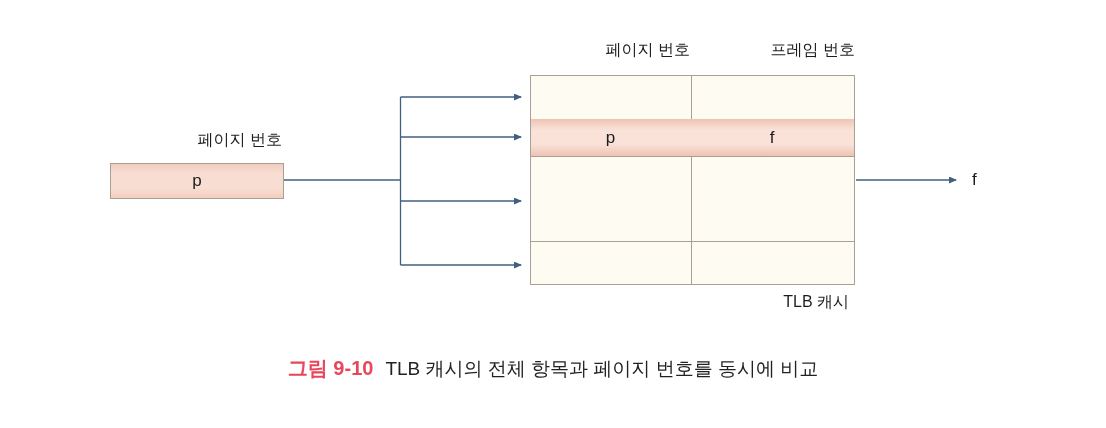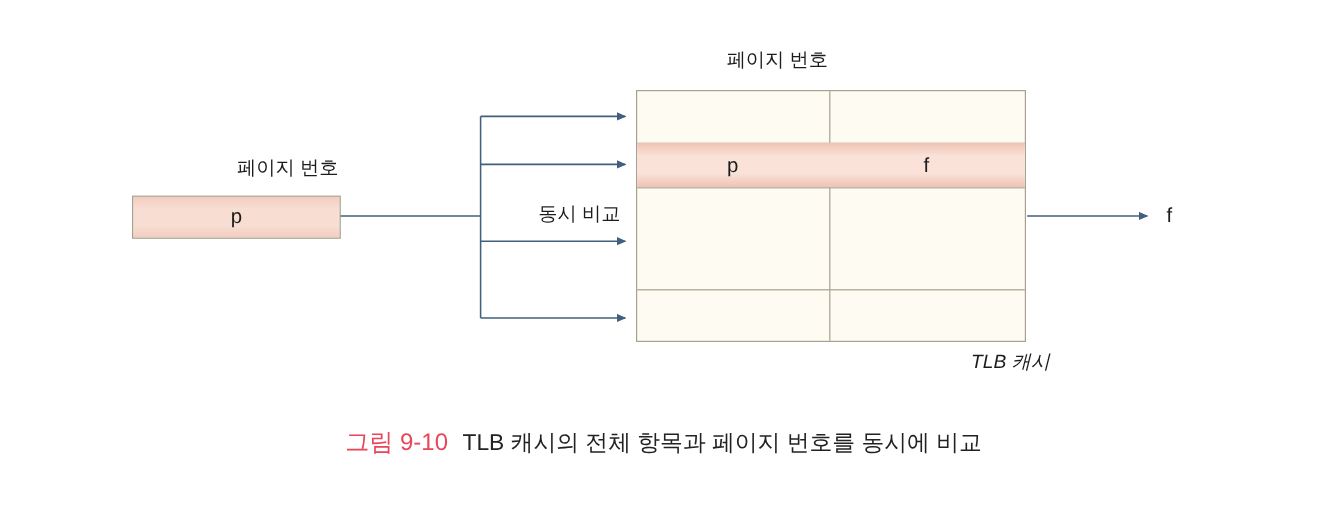--- a/index.html
+++ b/index.html
@@ -47,21 +47,21 @@
     display:flex;
   }
   .hl-cell{display:flex;align-items:center;justify-content:center;font-size:17px;}
   .hl-cell.c0{width:160px;}
   .hl-cell.c1{width:165px;}
   
   .caption{
     position:absolute;left:0;top:355px;width:1106px;
     text-align:center;font-size:19px;color:#222;
   }
-  .caption .tag{color:var(--caption-accent);font-weight:normal;font-size:20px;margin-right:12px;}
+  .caption .tag{color:var(--caption-accent);font-weight:bold;font-size:20px;margin-right:12px;}
 </style>
 </head>
 <body>
 
 <div class="stage">
 
   <svg class="connectors" viewBox="0 0 1106 428" xmlns="http://www.w3.org/2000/svg">
     <defs>
       <marker id="arrow" markerWidth="9" markerHeight="8" refX="7" refY="3.5" orient="auto" markerUnits="userSpaceOnUse">
         <path d="M0,0 L8,3.5 L0,7 Z" style="fill:var(--line)"></path>
@@ -81,36 +81,36 @@
       <line x1="856" y1="180" x2="956" y2="180" marker-end="url(#arrow)"></line>
     </g>
   </svg>
 
   <div class="lbl centered" style="left:110px;top:130px;width:172px;">페이지 번호</div>
 
   <div class="pbox">
     <span>p</span>
   </div>
 
-  <div class="lbl centered" style="left:403px;top:168px;width:114px;">동시 비교</div>
 
   <div class="lbl centered" style="left:530px;top:40px;width:160px;">페이지 번호</div>
+  <div class="lbl centered" style="left:690px;top:40px;width:165px;">프레임 번호</div>
 
   <div class="tlb-table">
     <div class="vline" style="left:160px;"></div>
     <div class="hline" style="top:43px;"></div>
     <div class="hline" style="top:80px;"></div>
     <div class="hline" style="top:165px;"></div>
     <div class="hl-row">
       <div class="hl-cell c0">p</div>
       <div class="hl-cell c1">f</div>
     </div>
   </div>
 
-  <div class="lbl centered" style="left:550px;top:292px;width:325px;font-style:italic;">TLB 캐시</div>
+  <div class="lbl centered" style="left:524px;top:292px;width:325px;">TLB 캐시</div>
 
   <div class="lbl" style="left:972px;top:170px;font-size:17px;">f</div>
 
   <div class="caption">
     <span class="tag">그림 9-10</span><span>TLB 캐시의 전체 항목과 페이지 번호를 동시에 비교</span>
   </div>
 
 </div>
 
 </body></html>

